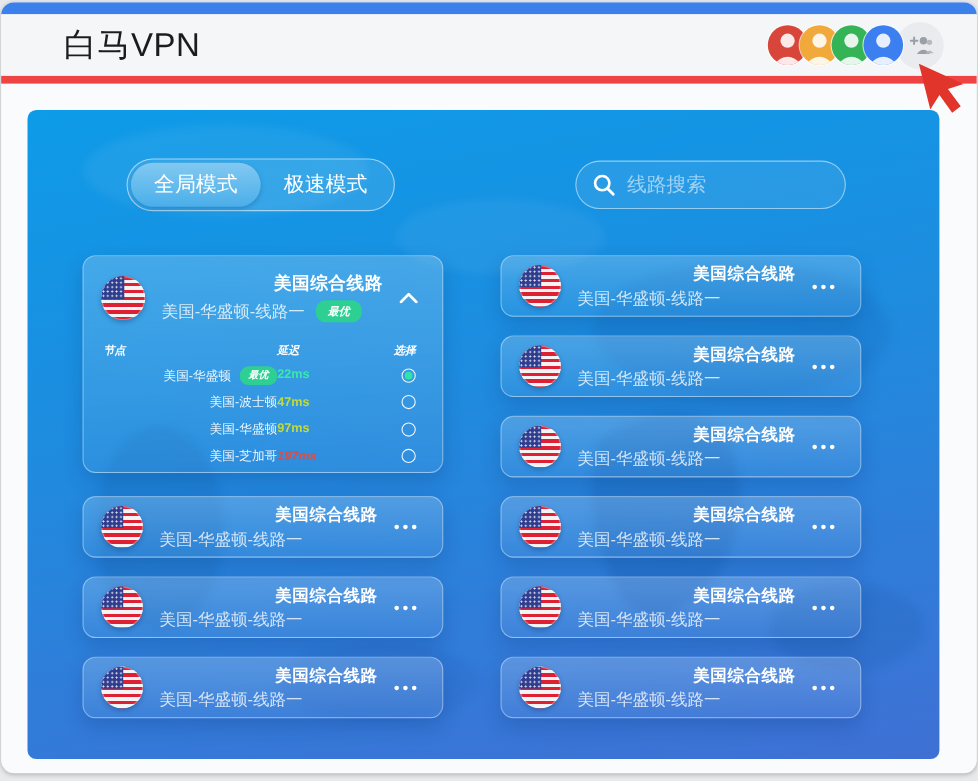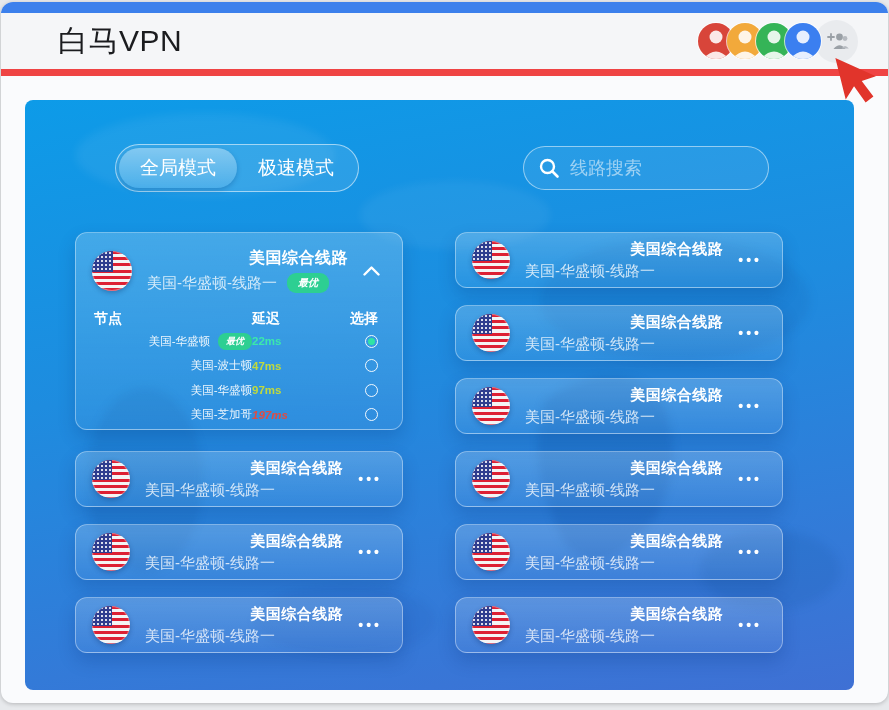--- a/index.html
+++ b/index.html
@@ -68,21 +68,21 @@
   .ctitle { font-size:16px; font-weight:600; color:#fff; letter-spacing:.5px;text-align:right; }
   .csubrow { display:flex; align-items:center; gap:10px; margin-top:4px; }
   .csub { font-size:15px; color:rgba(255,255,255,.78); }
   .badge { background:#2dcf92; color:#fff; font-size:10px; font-weight:600;
     padding:3px 11px; border-radius:9px; white-space:nowrap;font-style:italic; }
   .badge.sm { font-size:9px; padding:2px 8px; border-radius:8px; }
   .chev { flex-shrink:0; cursor:pointer; }
 
   .thead, .trow { display:grid; grid-template-columns:1fr 96px 30px; align-items:center;
     padding:0 24px 0 18px; }
-  .thead { margin-top:16px; height:20px; color:#fff; font-size:14px; font-weight:700; }
+  .thead { margin-top:16px; height:20px; color:#fff; font-size:10px; font-weight:700;font-style:italic; }
   .thead .h-sel { justify-self:end; }
   .trow { height:24.5px; font-size:11.5px; color:rgba(255,255,255,.92); cursor:pointer; }
   .nname { display:flex; align-items:center; gap:8px; white-space:nowrap;justify-content:flex-end; }
   .lat { font-weight:600; }
   .radio { justify-self:end; width:13px; height:13px; border:1.5px solid rgba(255,255,255,.92);
     border-radius:50%; display:flex; align-items:center; justify-content:center; cursor:pointer; }
   .radio.sel::after { content:""; width:7px; height:7px; border-radius:50%; background:#2fe5a5; }
 
   .mini { height:56px; display:flex; align-items:center; padding:0 20px 0 16px;
     margin-bottom:17px; gap:15px; cursor:pointer; }

